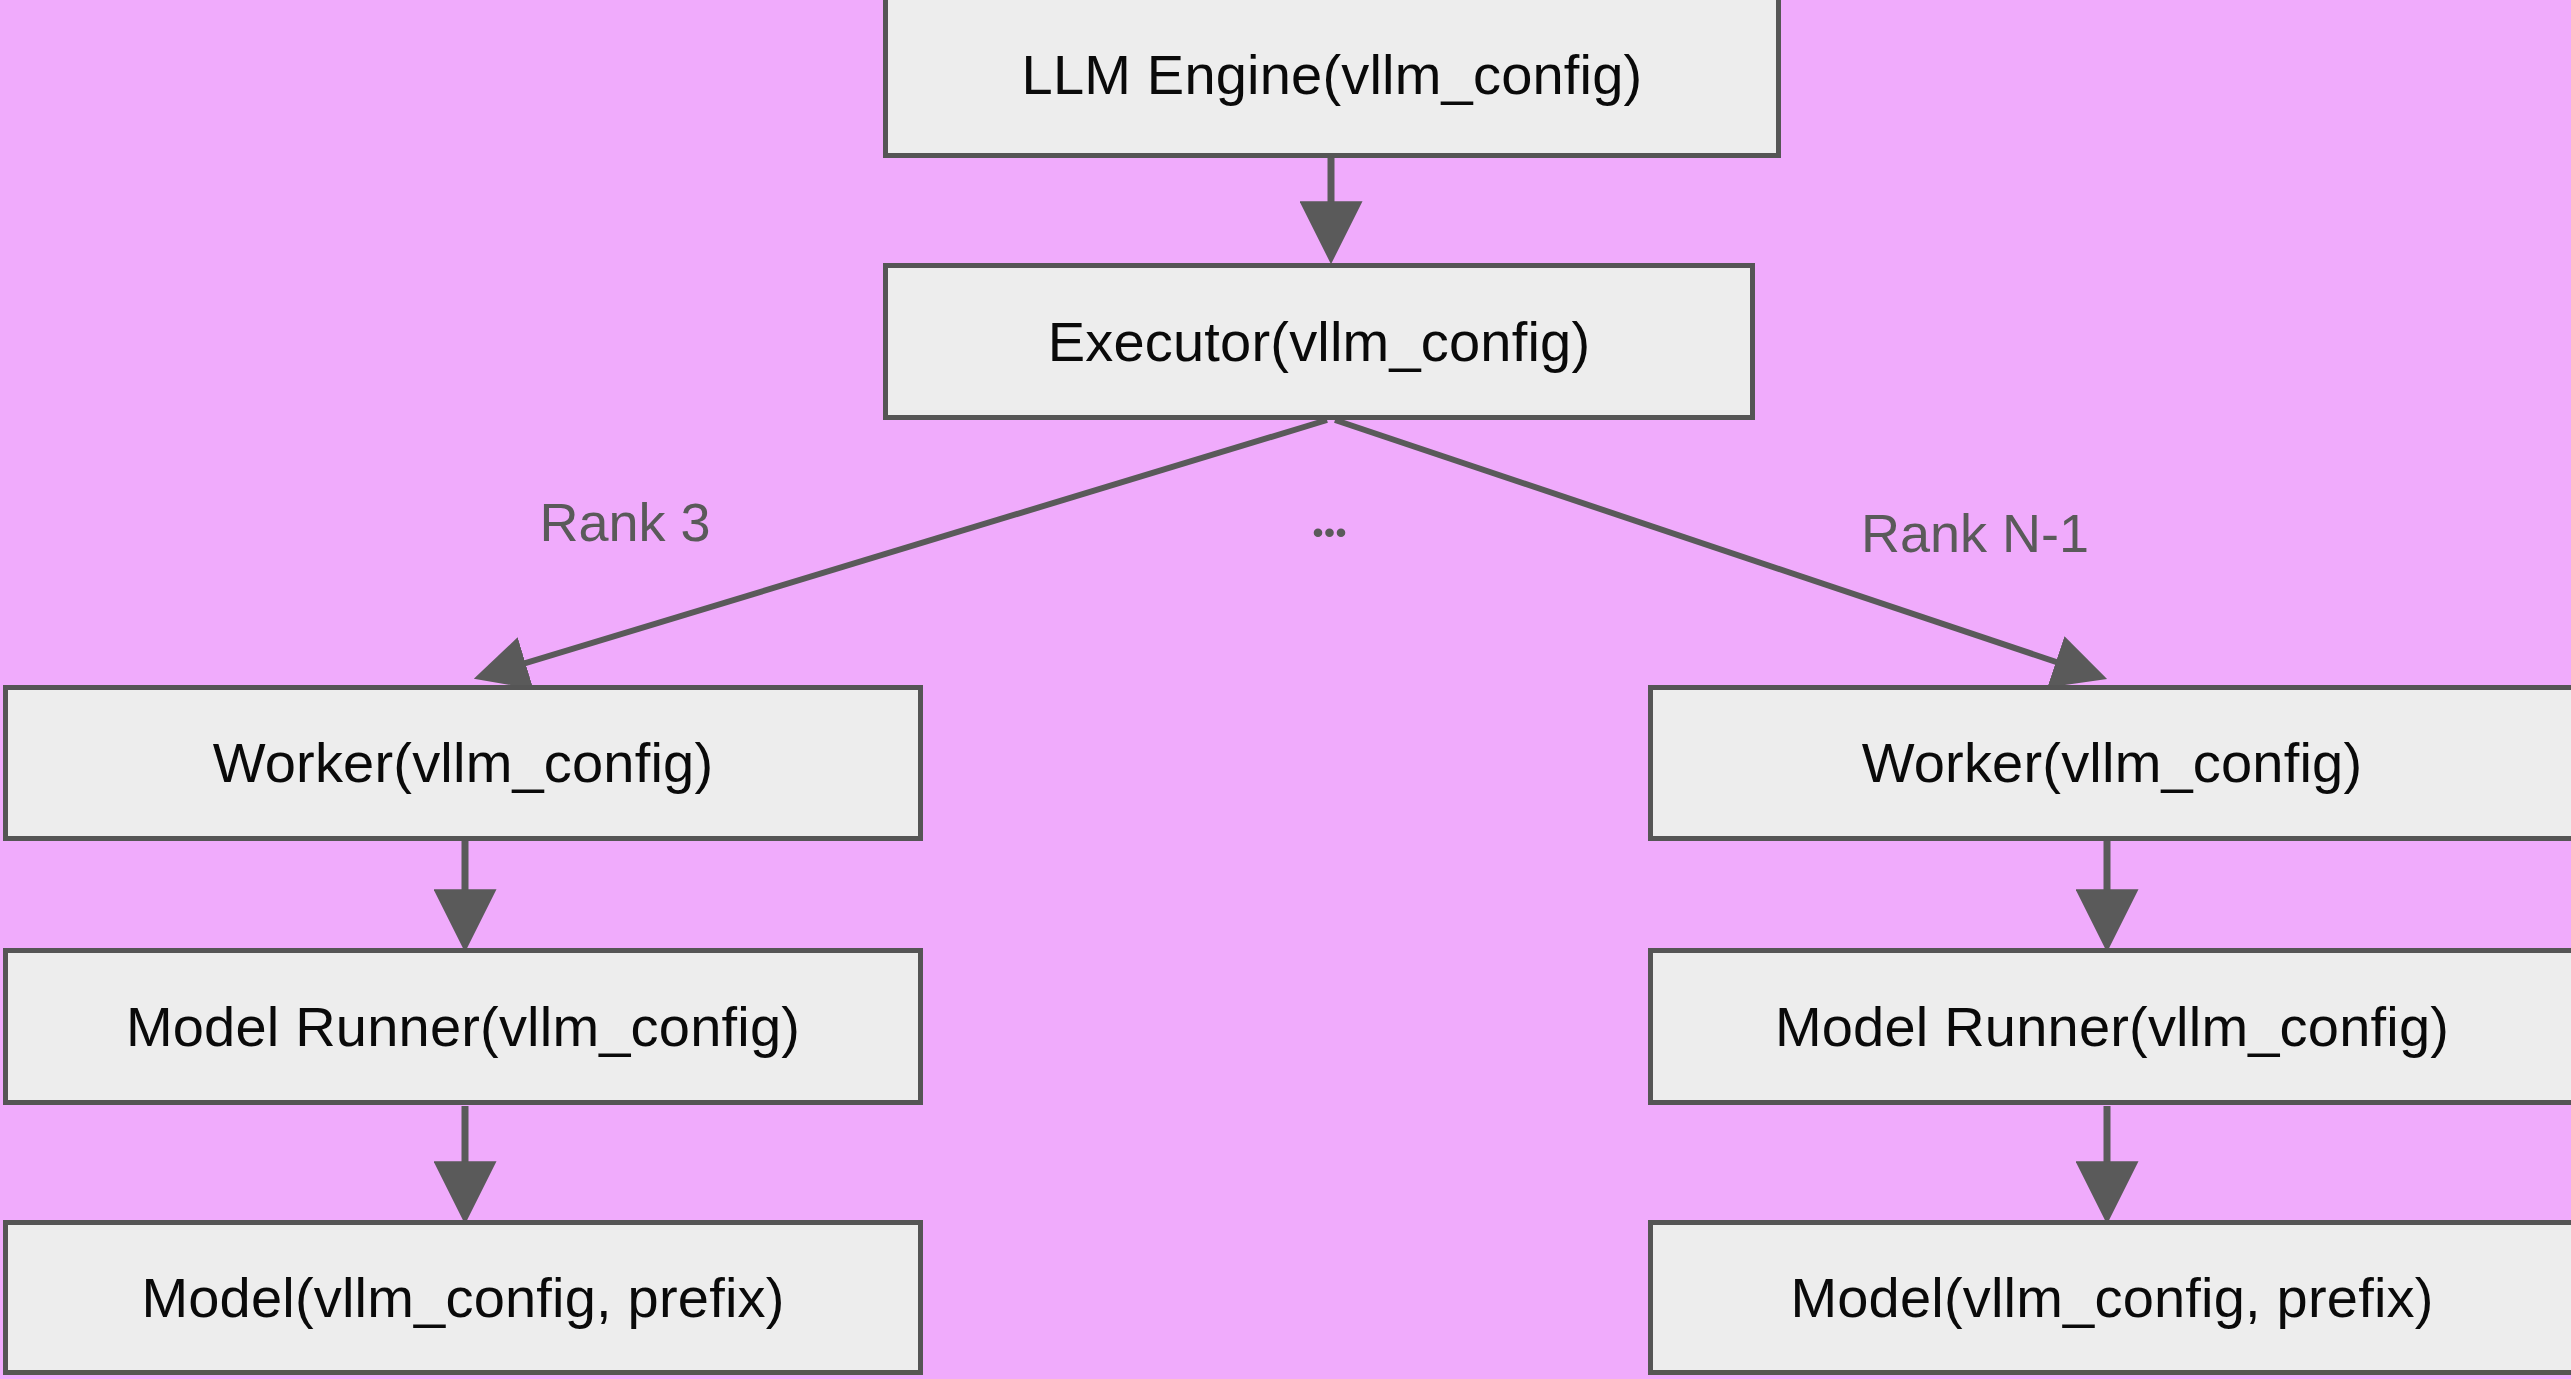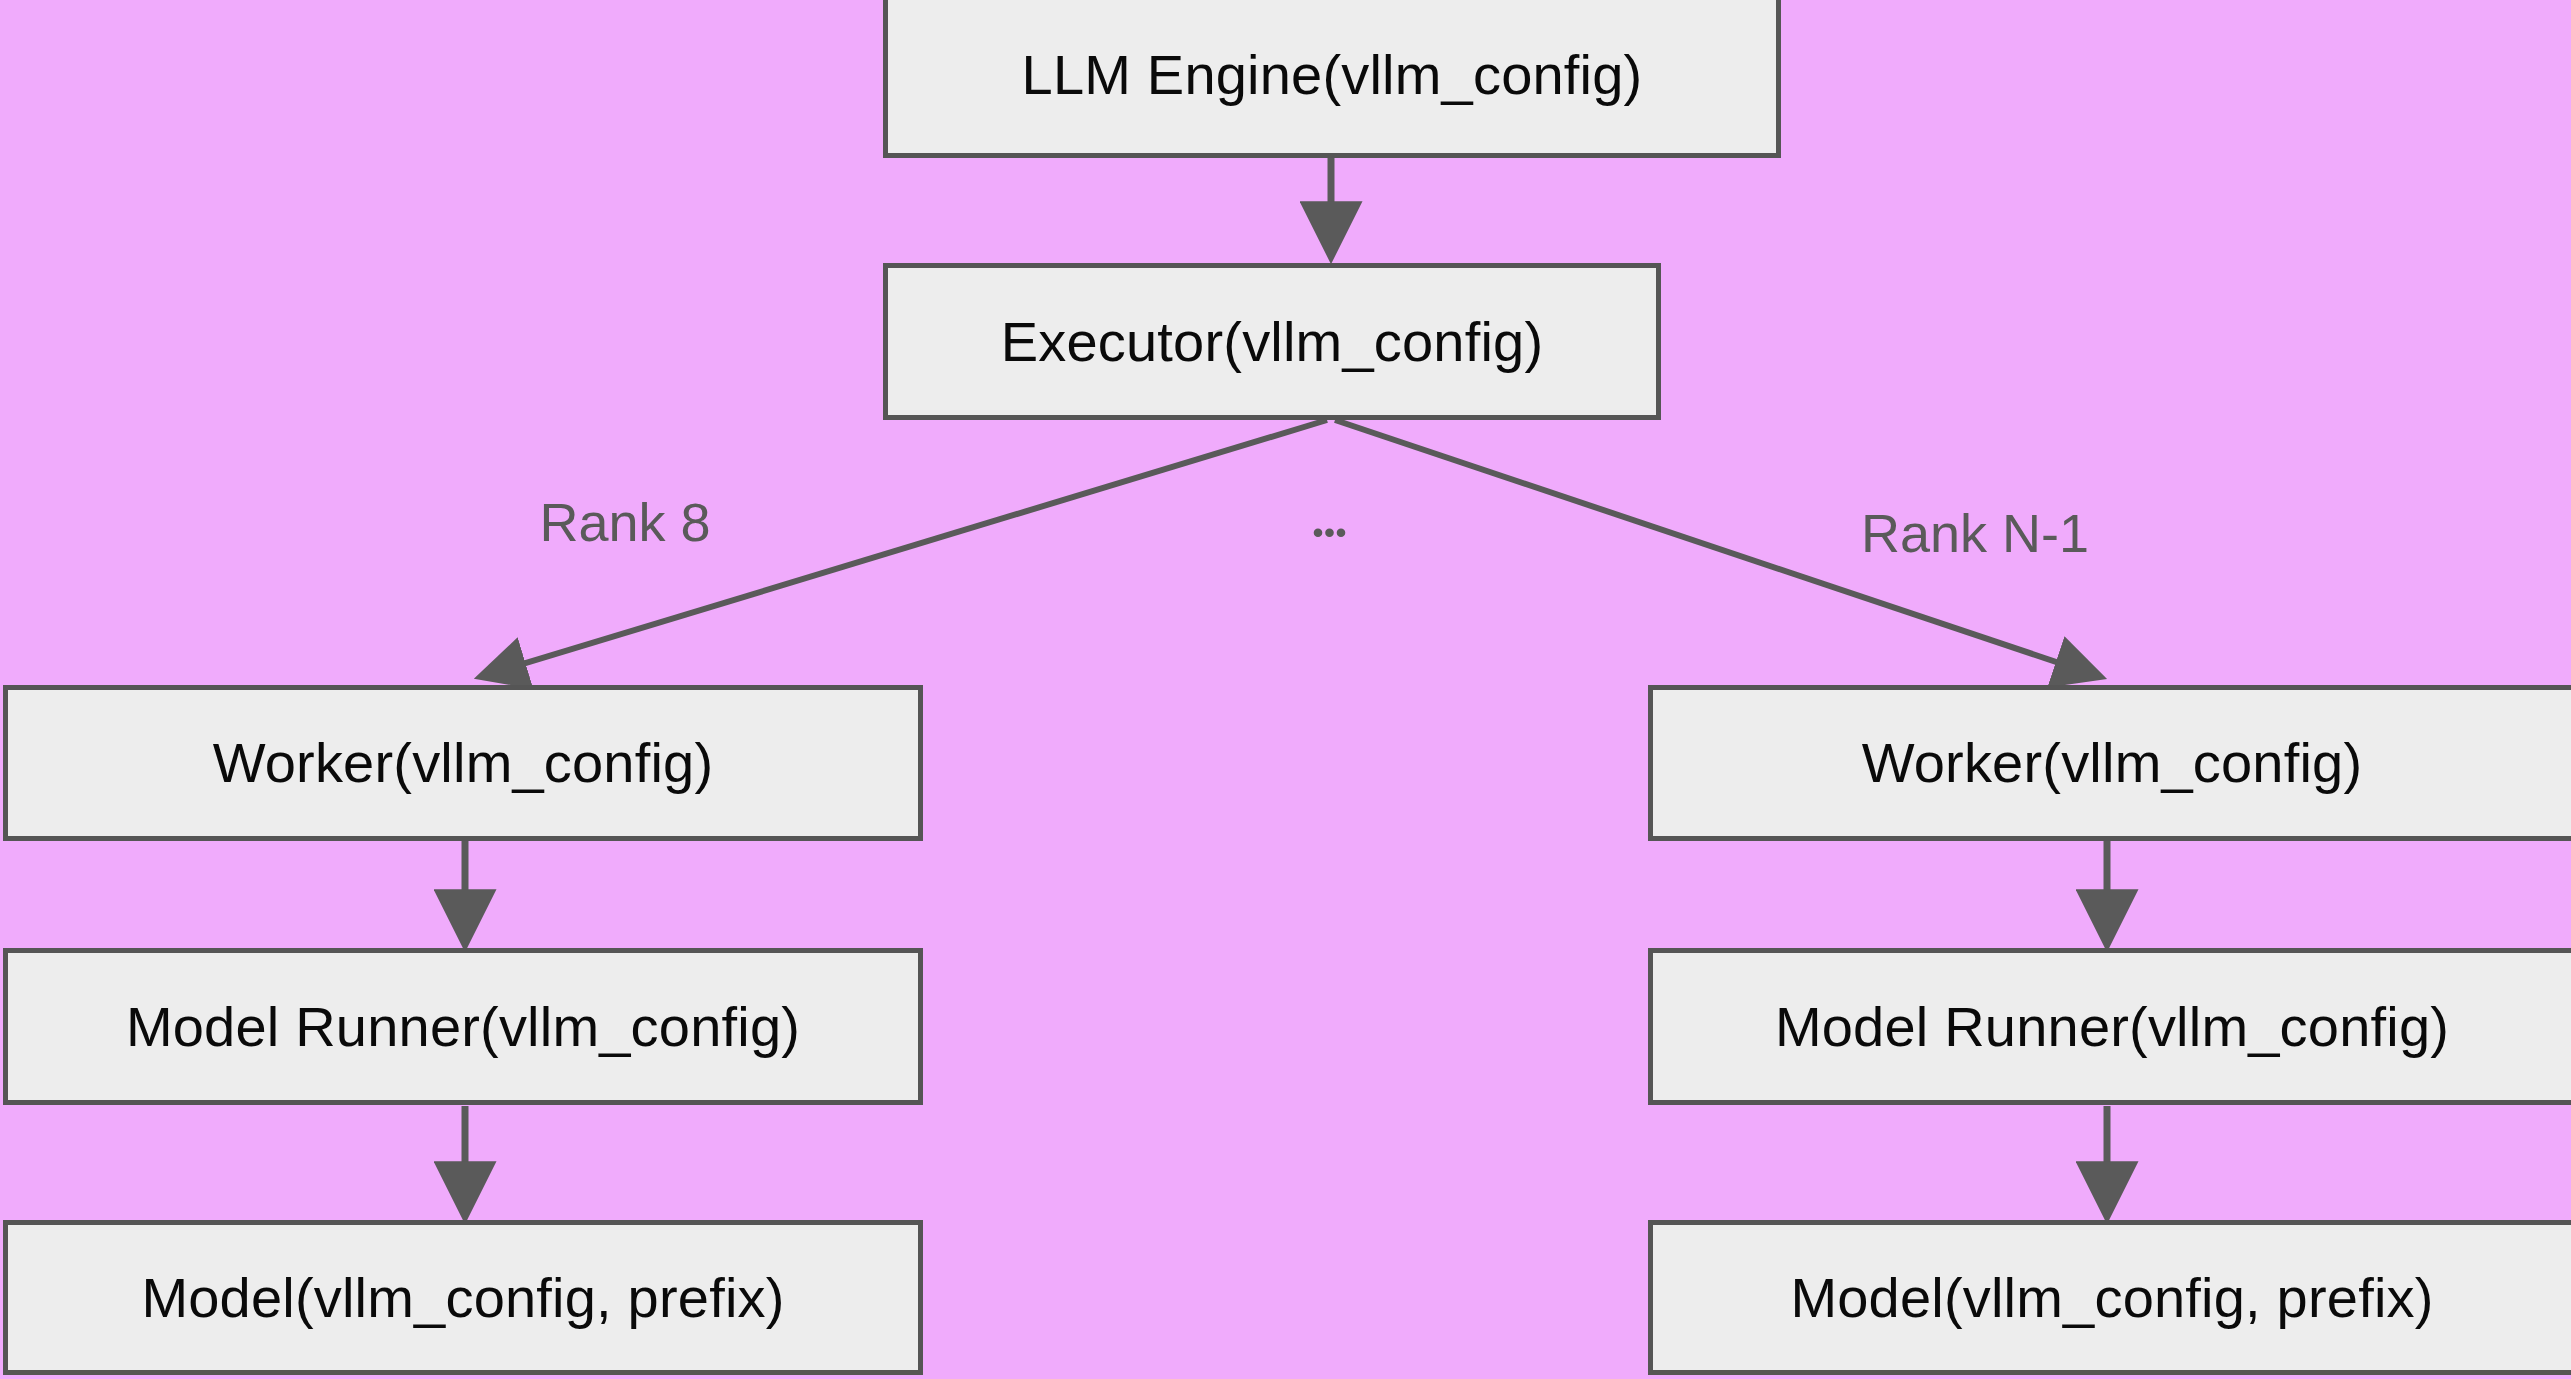--- a/index.html
+++ b/index.html
@@ -81,26 +81,26 @@
 
     <line x1="2107" y1="841" x2="2107" y2="941" stroke="#5a5a5a" stroke-width="7" marker-end="url(#arrowhead)"></line>
 
     <line x1="2107" y1="1106" x2="2107" y2="1213" stroke="#5a5a5a" stroke-width="7" marker-end="url(#arrowhead)"></line>
   </svg>
 
   <div class="node" style="left:883px; top:-8px; width:898px; height:166px;">
     <span class="node-label">LLM Engine(vllm_config)</span>
   </div>
 
-  <div class="node" style="left:883px; top:263px; width:778px; height:157px;">
+  <div class="node" style="left:883px; top:263px; width:872px; height:157px;">
     <span class="node-label">Executor(vllm_config)</span>
   </div>
 
   <div class="edge-label" style="left:460px; top:495px; width:330px;">
-    <span>Rank 8</span>
+    <span>Rank 3</span>
   </div>
 
   <div class="edge-label ellipsis" style="left:1240px; top:518px; width:180px;">
     <span>•••</span>
   </div>
 
   <div class="edge-label" style="left:1810px; top:506px; width:330px;">
     <span>Rank N-1</span>
   </div>
 

